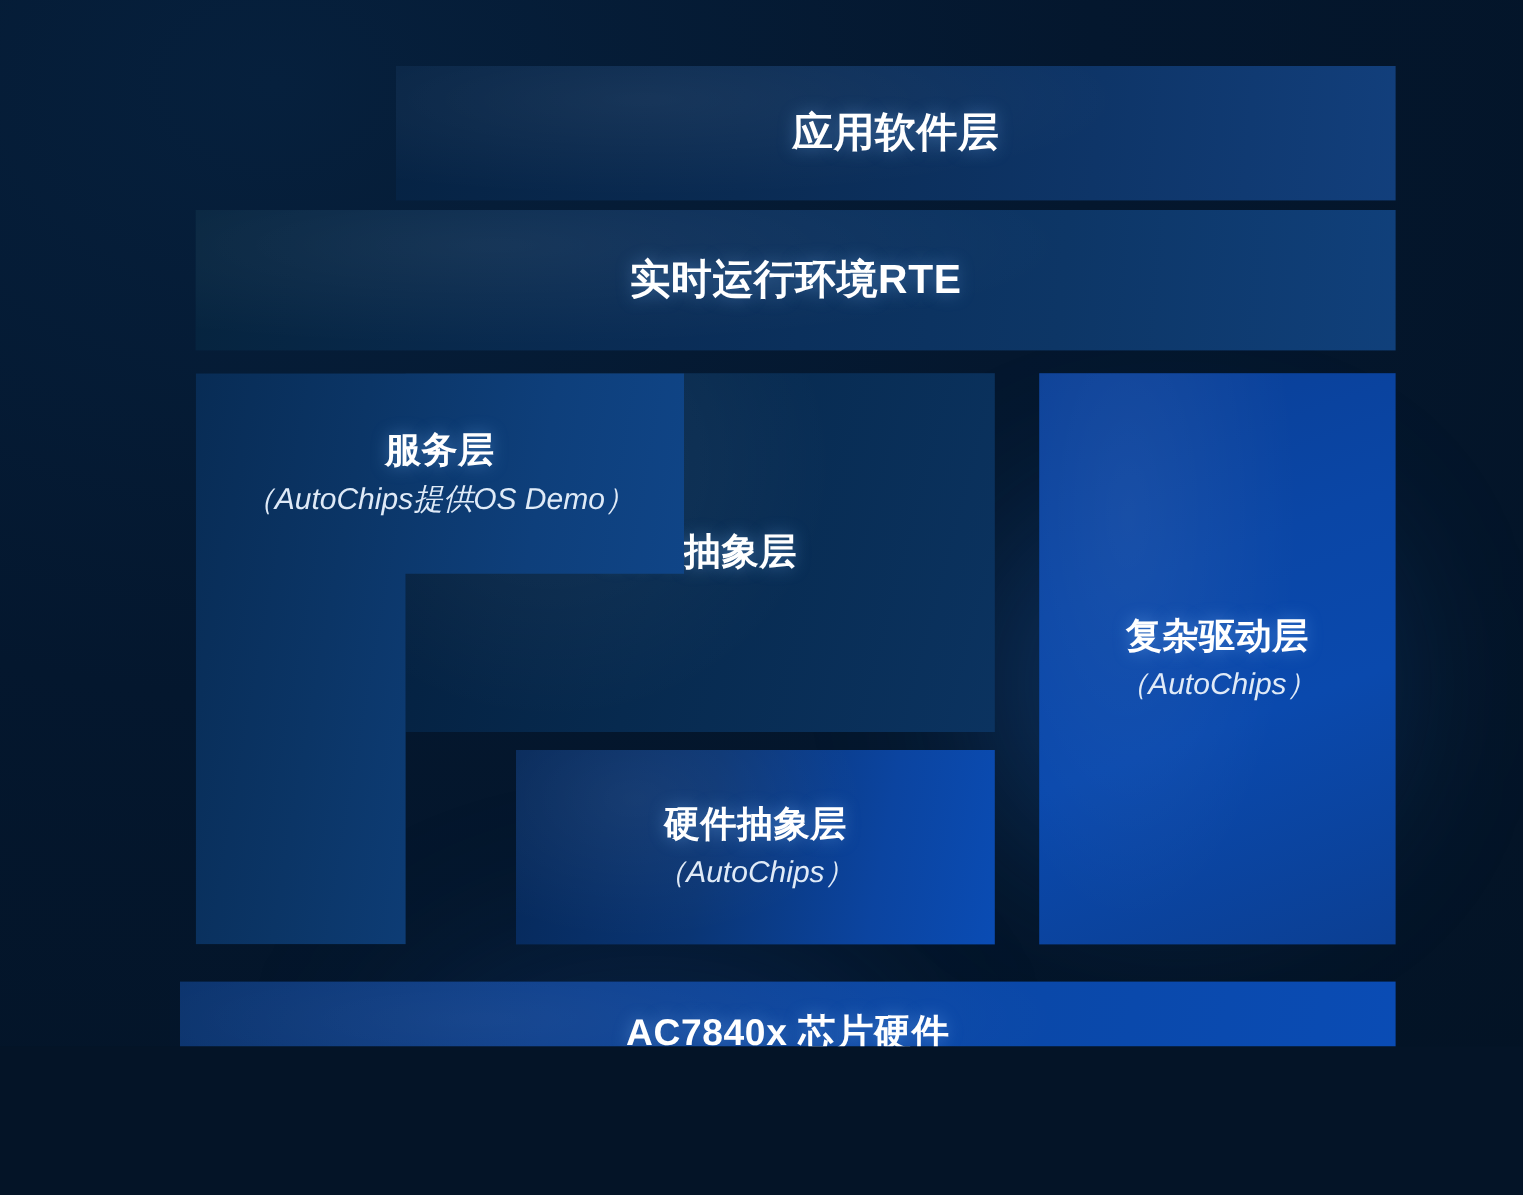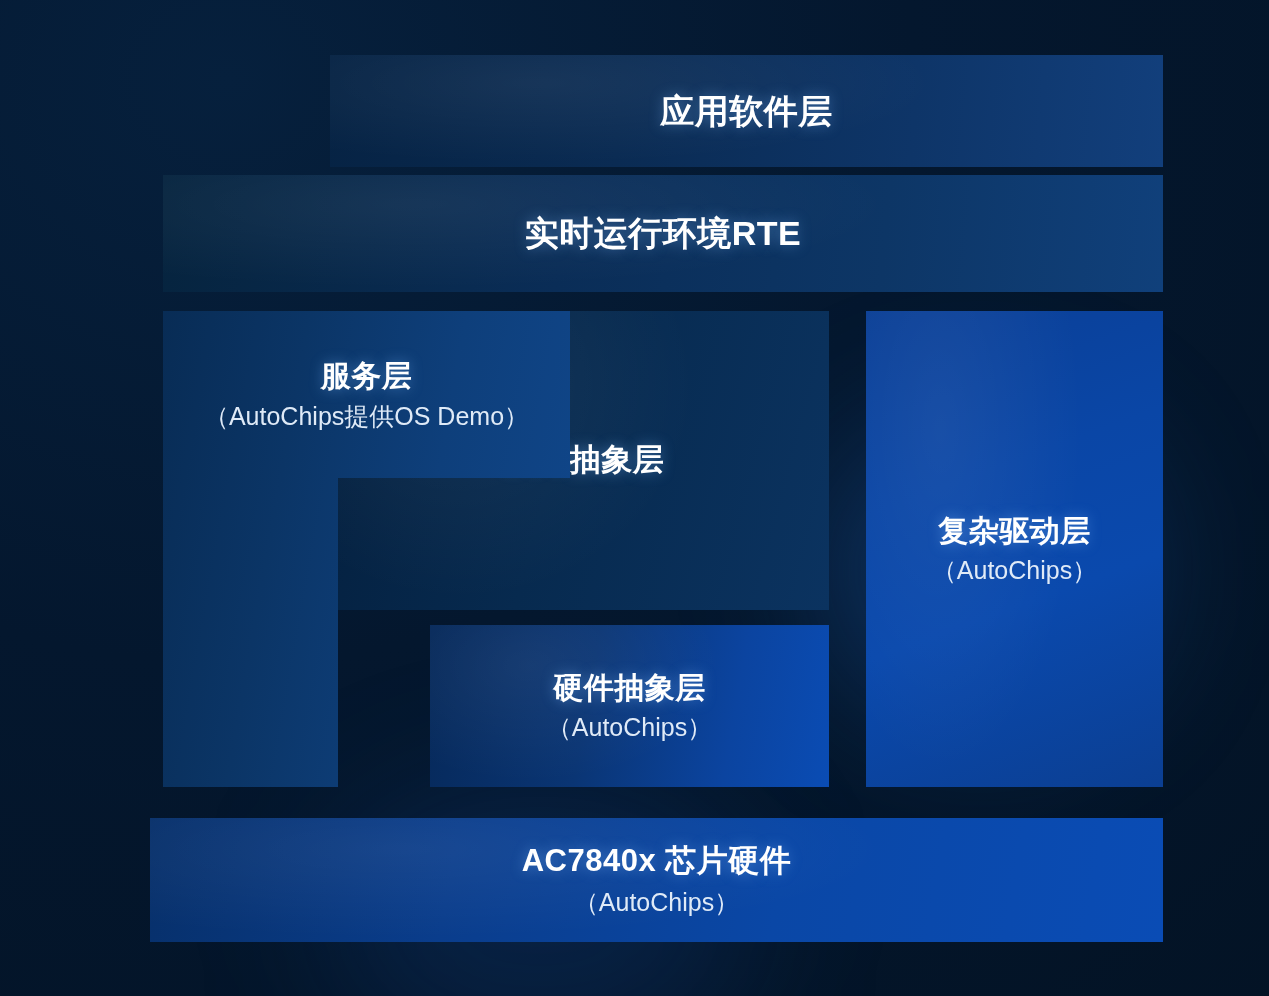--- a/index.html
+++ b/index.html
@@ -3,21 +3,21 @@
 <meta charset="utf-8">
 <style>
   html, body {
     margin: 0;
     padding: 0;
     background: #041427;
   }
   #stage {
     position: relative;
     width: 1269px;
-    height: 996px;
+    height: 872px;
     background: radial-gradient(120% 130% at 18% 8%, #06203d 0%, #04172e 45%, #031325 100%);
     overflow: hidden;
     font-family: "Liberation Sans", "DejaVu Sans", sans-serif;
   }
   .glow {
     position: absolute;
     border-radius: 50%;
     pointer-events: none;
     filter: blur(70px);
   }
@@ -45,20 +45,21 @@
     font-weight: bold;
     letter-spacing: 0.5px;
     text-shadow: 0 0 14px rgba(120,185,255,0.45);
     white-space: nowrap;
   }
   .block .sub {
     font-weight: normal;
     color: #dfeaf7;
     margin-top: 6px;
     white-space: nowrap;
+    font-style: italic;
   }
 
   
   #app-layer {
     left: 330px; top: 55px; width: 833px; height: 112px;
     background: linear-gradient(95deg, #062344 0%, #0a2b53 35%, #0e3568 70%, #123f7c 100%);
   }
   #app-layer .title { font-size: 34px; }
 
   #rte-layer {

